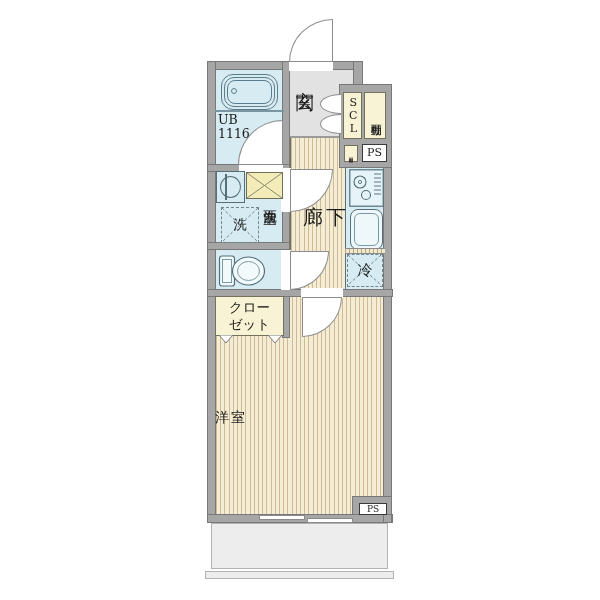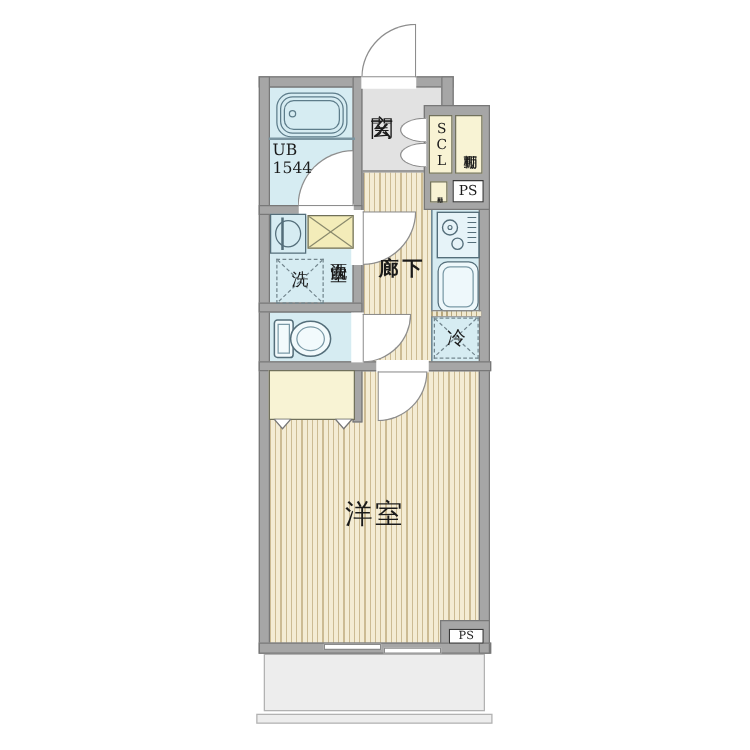--- a/index.html
+++ b/index.html
@@ -144,35 +144,41 @@
       <polygon points="0,0 14,0 7,8" fill="#ffffff" stroke="#777777" stroke-width="1"></polygon>
     </svg>
   <svg class="abs fix" style="left:268px;top:335px;" width="14" height="9">
       <polygon points="0,0 14,0 7,8" fill="#ffffff" stroke="#777777" stroke-width="1"></polygon>
     </svg>
 
   <div class="abs fix" style="left:259px;top:515px;width:46px;height:5px;background:#fff;border:1px solid #8a8a8a;"></div>
   <div class="abs fix" style="left:307px;top:518px;width:46px;height:5px;background:#fff;border:1px solid #8a8a8a;"></div>
 
   <div class="abs lbl vtext" style="left:294px;top:77px;font-size:18px;letter-spacing:3px;">玄関</div>
-  <div class="abs lbl" style="left:303px;top:206px;font-size:16px;letter-spacing:3px;font-weight:bold;">廊下</div>
+  <div class="abs lbl" style="left:303px;top:206px;font-size:20px;letter-spacing:3px;">廊下</div>
 
   <div class="abs lbl" style="left:218px;top:113px;font-size:12.5px;">
     <div>UB</div>
-    <div>1544</div>
+    <div>1116</div>
   </div>
 
   <div class="abs lbl vtext" style="left:262px;top:199px;font-size:13.5px;letter-spacing:1px;">洗面室</div>
   <div class="abs lbl ctr" style="left:221px;top:207px;width:38px;height:36px;font-size:13.5px;">洗</div>
   <div class="abs lbl ctr" style="left:347px;top:254px;width:36px;height:33px;font-size:15px;">冷</div>
 
   <div class="abs lbl vtext ctr" style="left:343px;top:92px;width:19px;height:47px;font-size:11px;">SCL</div>
   <div class="abs lbl vtext ctr" style="left:364px;top:92px;width:22px;height:47px;font-size:11px;">可動棚</div>
   <div class="abs lbl vtext ctr" style="left:344px;top:145px;width:14px;height:17px;font-size:4.5px;">可動棚</div>
   <div class="abs lbl ctr" style="left:362px;top:144px;width:25px;height:18px;font-size:11px;">PS</div>
   <div class="abs lbl ctr" style="left:359px;top:503px;width:28px;height:12px;font-size:9px;">PS</div>
 
+  <div class="abs lbl ctr" style="left:215px;top:296px;width:69px;height:40px;font-size:13.5px;line-height:1.25;">
+    <div>
+      <div>クロー</div>
+      <div>ゼット</div>
+    </div>
+  </div>
 
-  <div class="abs lbl" style="left:215px;top:398px;width:170px;text-align:center;font-size:22px;line-height:1.3;">
+  <div class="abs lbl" style="left:215px;top:408px;width:170px;font-size:14px;line-height:1.3;">
     <div style="letter-spacing:2px;">洋室</div>
   </div>
 
 </div>
 
 </body></html>

